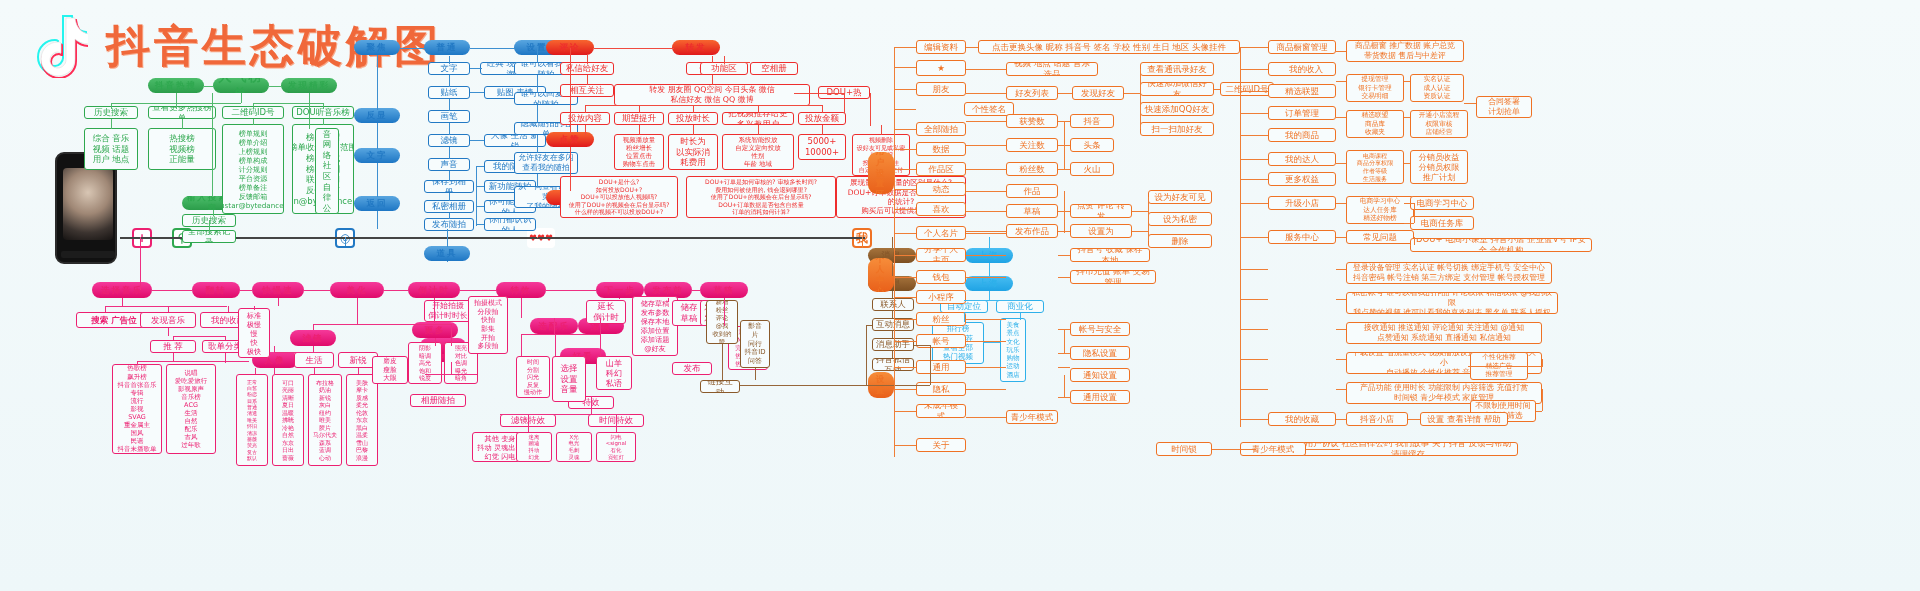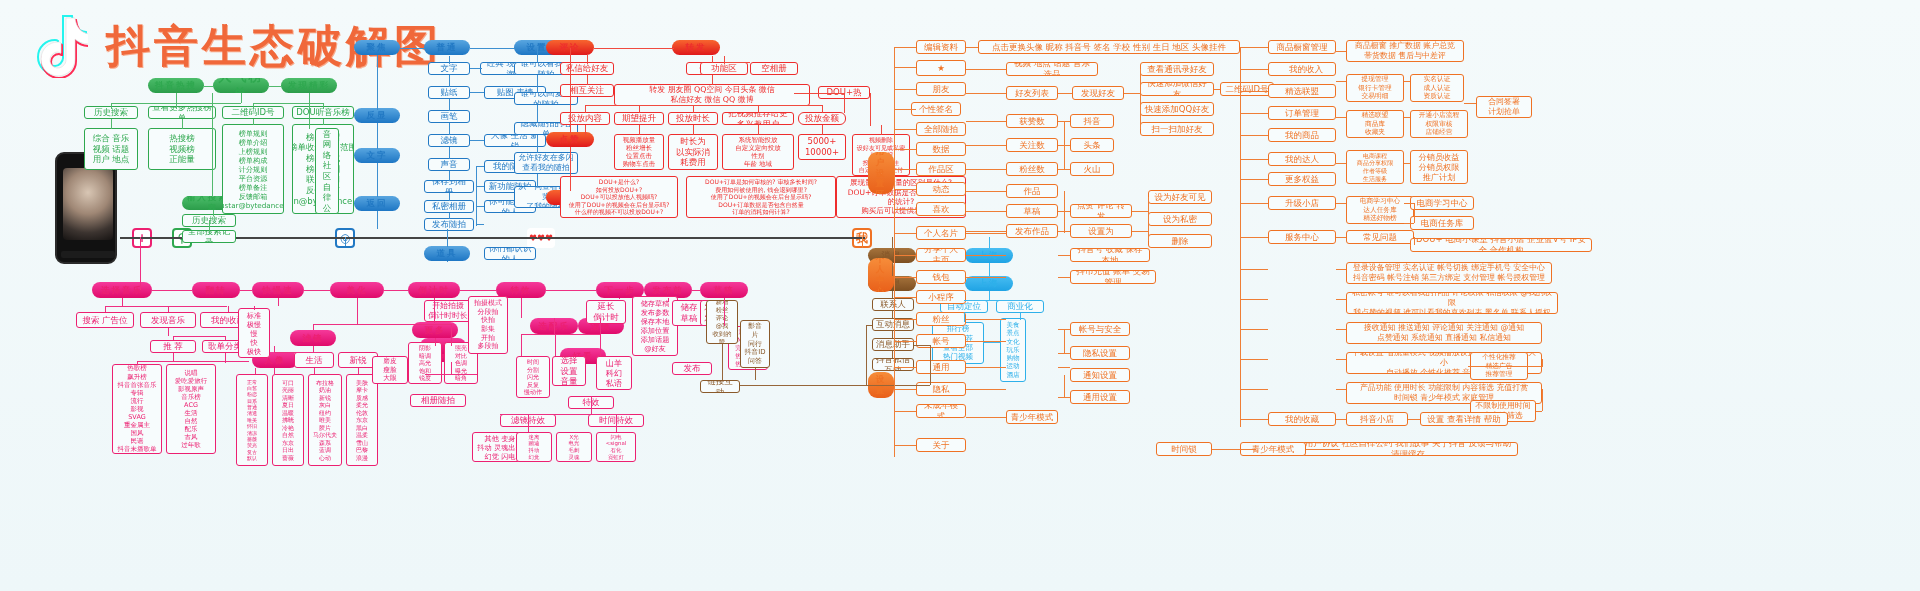--- a/index.html
+++ b/index.html
@@ -180,42 +180,42 @@
       <div class="node b" style="left: 428px; top: 110px; width: 42px; height: 13px; font-size: 8.5px;">画笔</div>
       <div class="node b" style="left: 428px; top: 134px; width: 42px; height: 13px; font-size: 8.5px;">滤镜</div>
       <div class="node b" style="left: 484px; top: 134px; width: 62px; height: 13px; font-size: 8.5px;">人像 生活 新锐</div>
       <div class="node b" style="left: 428px; top: 158px; width: 42px; height: 13px; font-size: 8.5px;">声音</div>
       <div class="node b" style="left: 424px; top: 180px; width: 50px; height: 13px; font-size: 8.5px;">保存到相册</div>
       <div class="node b" style="left: 424px; top: 200px; width: 50px; height: 13px; font-size: 8.5px;">私密相册</div>
       <div class="node b" style="left: 424px; top: 218px; width: 50px; height: 13px; font-size: 8.5px;">发布随拍</div>
       <div class="node b" style="left: 484px; top: 160px; width: 52px; height: 13px; font-size: 8.5px;">我的随拍</div>
       <div class="node b" style="left: 484px; top: 180px; width: 52px; height: 13px; font-size: 8.5px;">新功能随拍</div>
       <div class="node b" style="left: 484px; top: 200px; width: 52px; height: 13px; font-size: 8.5px;">你可能认识的人</div>
-      <div class="node b" style="left: 484px; top: 218px; width: 52px; height: 13px; font-size: 8.5px; margin-top: 29px;">你们都认识的人</div>
+      <div class="node b" style="left: 484px; top: 218px; width: 52px; height: 13px; font-size: 8.5px;">你们都认识的人</div>
       <div class="node b" style="left: 514px; top: 62px; width: 64px; height: 13px; font-size: 8.5px;">谁可以看我的随拍</div>
       <div class="node b" style="left: 514px; top: 92px; width: 64px; height: 13px; font-size: 8.5px;">谁可以回复我的随拍</div>
       <div class="node b" style="left: 514px; top: 122px; width: 64px; height: 13px; font-size: 8.5px;">隐藏随拍的名单</div>
       <div class="node b" style="left: 514px; top: 152px; width: 64px; height: 22px; font-size: 7.92px;">允许好友在多闪
 查看我的随拍</div>
       <div class="node b" style="left: 514px; top: 186px; width: 64px; height: 22px; font-size: 7.92px;">从一同查看谁浏览
 了我的随拍</div>
       <div class="node r pill rp" style="left: 546px; top: 40px; width: 48px; height: 15px; font-size: 8.5px;">评论</div>
       <div class="node r pill rp" style="left: 672px; top: 40px; width: 48px; height: 15px; font-size: 8.5px;">转发</div>
       <div class="node r pill rp" style="left: 546px; top: 132px; width: 48px; height: 15px; font-size: 8.5px;">点赞</div>
       <div class="node r pill rp" style="left: 546px; top: 190px; width: 48px; height: 15px; font-size: 8.5px;">用户</div>
       <div class="node r" style="left: 560px; top: 62px; width: 54px; height: 13px; font-size: 8.5px;">私信给好友</div>
       <div class="node r" style="left: 560px; top: 84px; width: 54px; height: 13px; font-size: 8.5px;">相互关注</div>
       <div class="node r" style="left: 686px; top: 62px; width: 52px; height: 13px; font-size: 8.5px;">分享到</div>
       <div class="node r" style="left: 614px; top: 84px; width: 196px; height: 22px; font-size: 7.92px;">转发   朋友圈 QQ空间 今日头条   微信
 私信好友  微信      QQ      微博</div>
       <div class="node r" style="left: 560px; top: 112px; width: 50px; height: 13px; font-size: 8.5px;">投放内容</div>
       <div class="node r" style="left: 614px; top: 112px; width: 50px; height: 13px; font-size: 8.5px;">期望提升</div>
       <div class="node r" style="left: 668px; top: 112px; width: 50px; height: 13px; font-size: 8.5px;">投放时长</div>
       <div class="node r" style="left: 722px; top: 112px; width: 72px; height: 13px; font-size: 8.5px;">把视频推荐给更多兴趣用户</div>
-      <div class="node r" style="left: 798px; top: 112px; width: 48px; height: 13px; font-size: 8.5px; border-radius: 6px;">投放金额</div>
+      <div class="node r" style="left: 798px; top: 112px; width: 48px; height: 13px; font-size: 8.5px;">投放金额</div>
       <div class="node r" style="left: 750px; top: 62px; width: 48px; height: 13px; font-size: 8.5px;">空相册</div>
       <div class="node r" style="left: 700px; top: 62px; width: 48px; height: 13px; font-size: 8.5px;">功能区</div>
       <div class="node r" style="left: 818px; top: 86px; width: 52px; height: 13px; font-size: 8.5px;">DOU+热</div>
       <div class="node r" style="left: 614px; top: 134px; width: 50px; height: 36px; font-size: 6.48px;">视频播放量
 粉丝增长
 位置点击
 购物车点击</div>
       <div class="node r" style="left: 668px; top: 134px; width: 50px; height: 36px; font-size: 8.5px;">视频播放时长为
 以实际消耗费用
 为准</div>
@@ -254,21 +254,21 @@
       <div class="node p pill pp" style="left: 644px; top: 282px; width: 48px; height: 16px; font-size: 8.5px;">发布前</div>
       <div class="node p pill pp" style="left: 700px; top: 282px; width: 48px; height: 16px; font-size: 8.5px;">草稿</div>
       <div class="node p pill pp" style="left: 412px; top: 322px; width: 46px; height: 16px; font-size: 8.5px;">更多</div>
       <div class="node p pill pp" style="left: 530px; top: 318px; width: 48px; height: 16px; font-size: 8.5px;">选配乐</div>
       <div class="node p pill pp" style="left: 578px; top: 318px; width: 46px; height: 16px; font-size: 8.5px;">滤镜</div>
       <div class="node p pill pp" style="left: 252px; top: 352px; width: 46px; height: 16px; font-size: 8.5px;">人像</div>
       <div class="node p pill pp" style="left: 428px; top: 346px; width: 46px; height: 16px; font-size: 8.5px;">美颜</div>
       <div class="node p pill pp" style="left: 290px; top: 330px; width: 46px; height: 16px; font-size: 8.5px;">滤镜</div>
       <div class="node p pill pp" style="left: 420px; top: 338px; width: 46px; height: 16px; font-size: 8.5px;">上传</div>
       <div class="node p pill pp" style="left: 560px; top: 348px; width: 46px; height: 16px; font-size: 8.5px;">好看</div>
-      <div class="node p" style="left: 76px; top: 312px; width: 58px; height: 16px; font-size: 8.5px;">搜索 广告位</div>
+      <div class="node p" style="left: 76px; top: 312px; width: 76px; height: 16px; font-size: 8.5px; font-weight: bold;">搜索 广告位</div>
       <div class="node p" style="left: 140px; top: 312px; width: 56px; height: 16px; font-size: 8.5px;">发现音乐</div>
       <div class="node p" style="left: 200px; top: 312px; width: 56px; height: 16px; font-size: 8.5px;">我的收藏</div>
       <div class="node p" style="left: 150px; top: 340px; width: 46px; height: 13px; font-size: 8.5px;">推 荐</div>
       <div class="node p" style="left: 202px; top: 340px; width: 46px; height: 13px; font-size: 8.5px;">歌单分类</div>
       <div class="node p" style="left: 112px; top: 364px; width: 50px; height: 90px; font-size: 6.48px;">热歌榜
 飙升榜
 抖音首张音乐专辑
 流行
 影视
 SVAG
@@ -377,21 +377,21 @@
       <div class="node p" style="left: 596px; top: 432px; width: 40px; height: 30px; font-size: 5.4px;">闪电
 &lt;signal
 石化
 霓虹灯</div>
       <div class="node p" style="left: 568px; top: 396px; width: 46px; height: 13px; font-size: 8.5px;">特效</div>
       <div class="node p" style="left: 516px; top: 356px; width: 34px; height: 42px; font-size: 6.05px;">时间
 分割
 闪光
 反复
 慢动作</div>
-      <div class="node p" style="left: 552px; top: 356px; width: 34px; height: 30px; font-size: 8.5px;">选择
+      <div class="node p" style="left: 552px; top: 356px; width: 34px; height: 46px; font-size: 8.5px;">选择
 设置
 音量</div>
       <div class="node p" style="left: 596px; top: 356px; width: 36px; height: 34px; font-size: 8.16px;">山羊
 科幻
 私语</div>
       <div class="node p" style="left: 586px; top: 300px; width: 40px; height: 24px; font-size: 8.5px;">延长
 倒计时</div>
       <div class="node p" style="left: 632px; top: 296px; width: 46px; height: 60px; font-size: 7.2px;">储存草稿
 发布参数
 保存本地
@@ -439,21 +439,21 @@
 玩乐
 购物
 运动
 酒店</div>
       <div class="node o pill op" style="left: 868px; top: 152px; width: 26px; height: 42px; font-size: 8.5px;">用户设置区</div>
       <div class="node o pill op" style="left: 868px; top: 258px; width: 26px; height: 34px; font-size: 8.5px;">个人中心</div>
       <div class="node o pill op" style="left: 868px; top: 372px; width: 26px; height: 26px; font-size: 8.5px;">设置</div>
       <div class="node o" style="left: 916px; top: 40px; width: 50px; height: 14px; font-size: 8.5px;">编辑资料</div>
       <div class="node o" style="left: 916px; top: 60px; width: 50px; height: 16px; font-size: 8.5px;">★</div>
       <div class="node o" style="left: 916px; top: 82px; width: 50px; height: 14px; font-size: 8.5px;">朋友</div>
-      <div class="node o" style="left: 911px; top: 102px; width: 50px; height: 14px; font-size: 8.5px;">个性签名</div>
+      <div class="node o" style="left: 964px; top: 102px; width: 50px; height: 14px; font-size: 8.5px;">个性签名</div>
       <div class="node o" style="left: 916px; top: 122px; width: 50px; height: 14px; font-size: 8.5px;">全部随拍</div>
       <div class="node o" style="left: 916px; top: 142px; width: 50px; height: 14px; font-size: 8.5px;">数据</div>
       <div class="node o" style="left: 916px; top: 162px; width: 50px; height: 14px; font-size: 8.5px;">作品区</div>
       <div class="node o" style="left: 916px; top: 182px; width: 50px; height: 14px; font-size: 8.5px;">动态</div>
       <div class="node o" style="left: 916px; top: 202px; width: 50px; height: 14px; font-size: 8.5px;">喜欢</div>
       <div class="node o" style="left: 916px; top: 226px; width: 50px; height: 14px; font-size: 8.5px;">个人名片</div>
       <div class="node o" style="left: 916px; top: 248px; width: 50px; height: 14px; font-size: 8.5px;">分享个人主页</div>
       <div class="node o" style="left: 916px; top: 270px; width: 50px; height: 14px; font-size: 8.5px;">钱包</div>
       <div class="node o" style="left: 916px; top: 290px; width: 50px; height: 14px; font-size: 8.5px;">小程序</div>
       <div class="node o" style="left: 916px; top: 312px; width: 50px; height: 14px; font-size: 8.5px;">粉丝</div>

